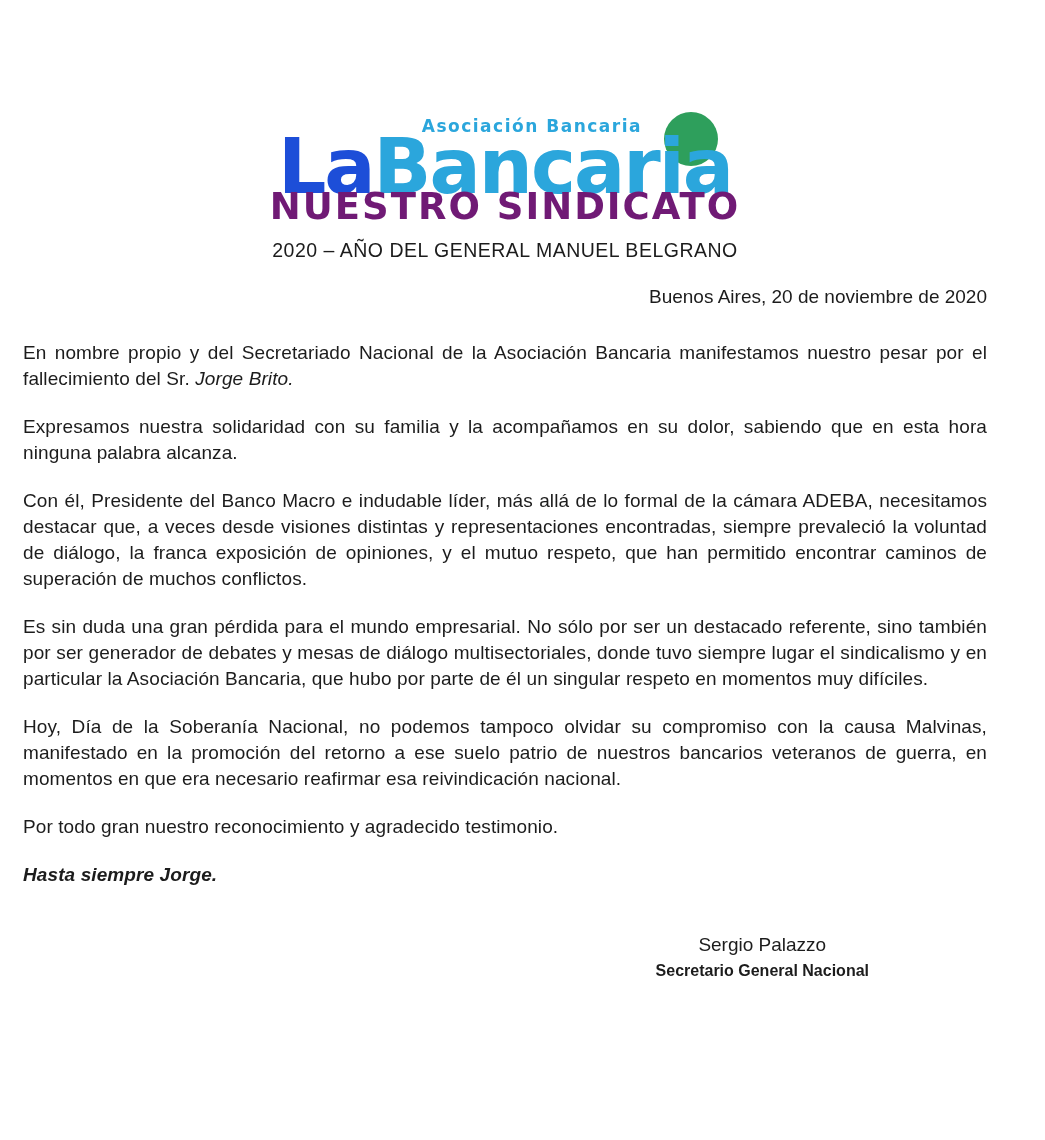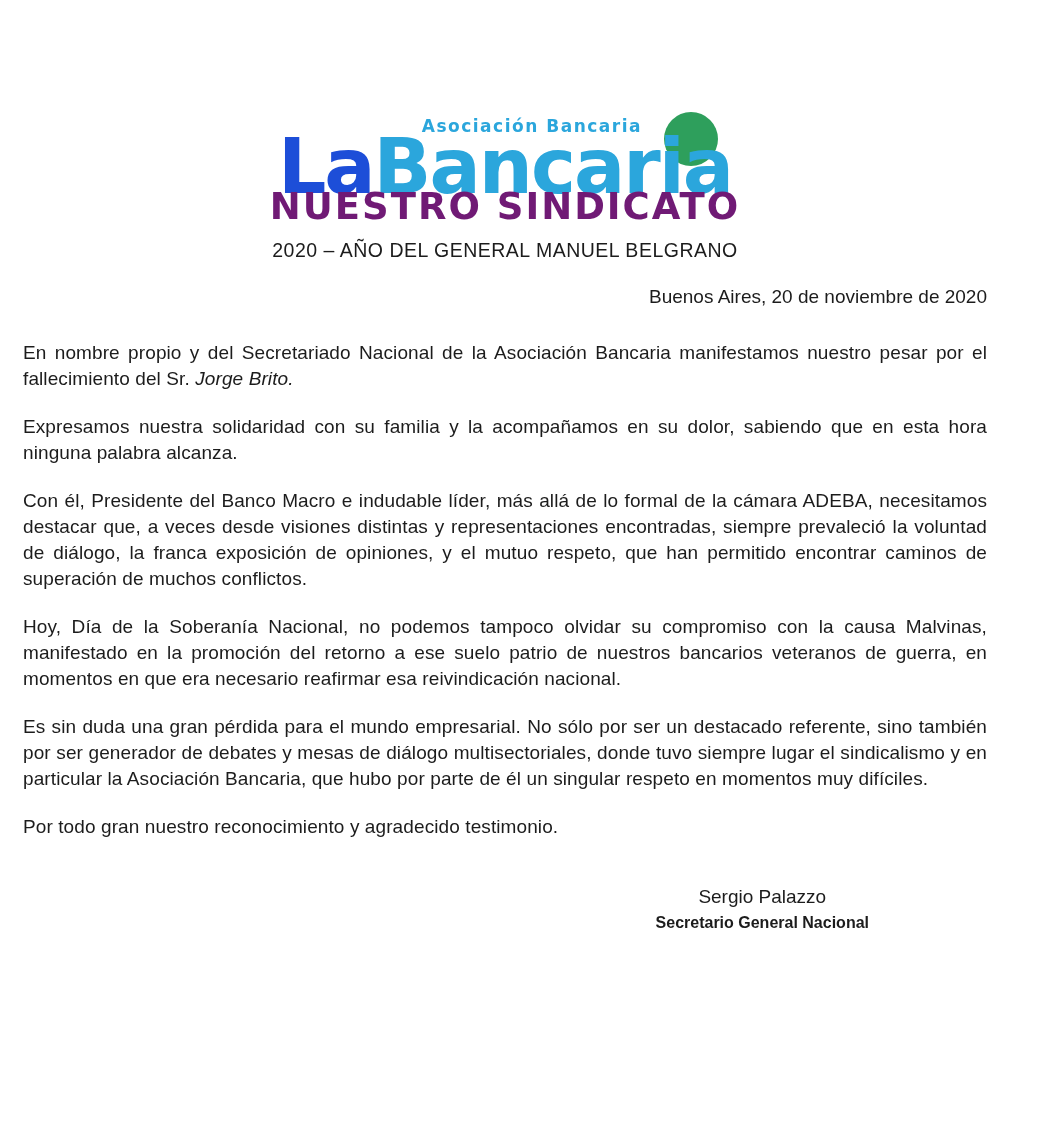--- a/index.html
+++ b/index.html
@@ -156,24 +156,25 @@
     <div class="year-line">2020 – AÑO DEL GENERAL MANUEL BELGRANO</div>
   </div>
 
   <div class="date-line">Buenos Aires, 20 de noviembre de 2020</div>
 
 
   <div class="body-text">
     <p><span>En nombre propio y del Secretariado Nacional de la Asociación Bancaria manifestamos nuestro pesar por el fallecimiento del Sr. </span><i>Jorge Brito.</i></p>
     <p>Expresamos nuestra solidaridad con su familia y la acompañamos en su dolor, sabiendo que en esta hora ninguna palabra alcanza.</p>
     <p>Con él, Presidente del Banco Macro e indudable líder, más allá de lo formal de la cámara ADEBA, necesitamos destacar que,  a veces desde visiones distintas y representaciones encontradas, siempre prevaleció la voluntad de diálogo, la franca exposición de opiniones, y el mutuo respeto, que han permitido encontrar caminos de superación de muchos conflictos.</p>
+    <p>Es sin duda una gran pérdida para el mundo empresarial. No sólo por  ser un destacado referente, sino también por ser generador de debates y mesas de diálogo multisectoriales, donde tuvo siempre lugar el sindicalismo y en particular la Asociación Bancaria, que hubo por parte de él un singular respeto en momentos muy difíciles.</p>
     <p>Hoy, Día de la Soberanía Nacional, no podemos tampoco olvidar su compromiso con la causa Malvinas, manifestado en la promoción del retorno a ese suelo patrio de nuestros bancarios veteranos de guerra, en momentos en que era necesario reafirmar esa reivindicación nacional.</p>
-    <p>Es sin duda una gran pérdida para el mundo empresarial. No sólo por  ser un destacado referente, sino también por ser generador de debates y mesas de diálogo multisectoriales, donde tuvo siempre lugar el sindicalismo y en particular la Asociación Bancaria, que hubo por parte de él un singular respeto en momentos muy difíciles.</p>
     <p>Por todo gran nuestro reconocimiento y agradecido testimonio.</p>
 
+    <p class="farewell">Hasta siempre Jorge.</p>
   </div>
 
   <div class="signature-row">
     <div class="signature-block">
       <div class="sig-name">Sergio Palazzo</div>
       <div class="sig-role">Secretario General Nacional</div>
     </div>
   </div>
 
 </div>

